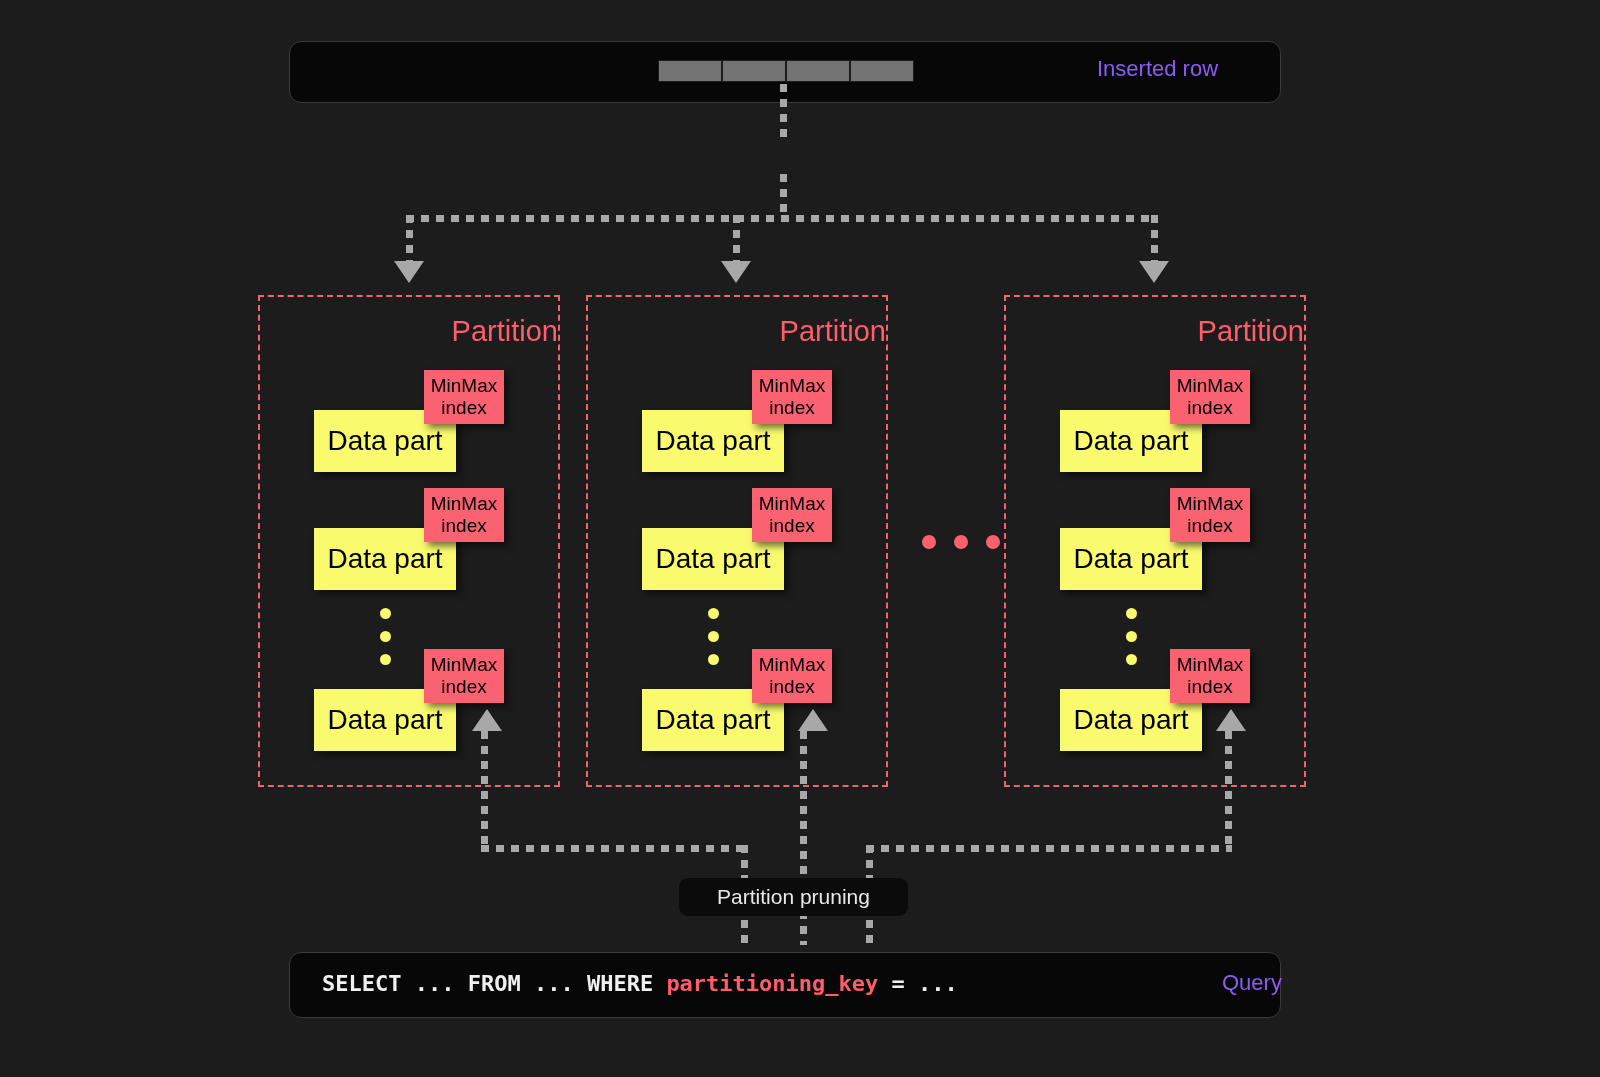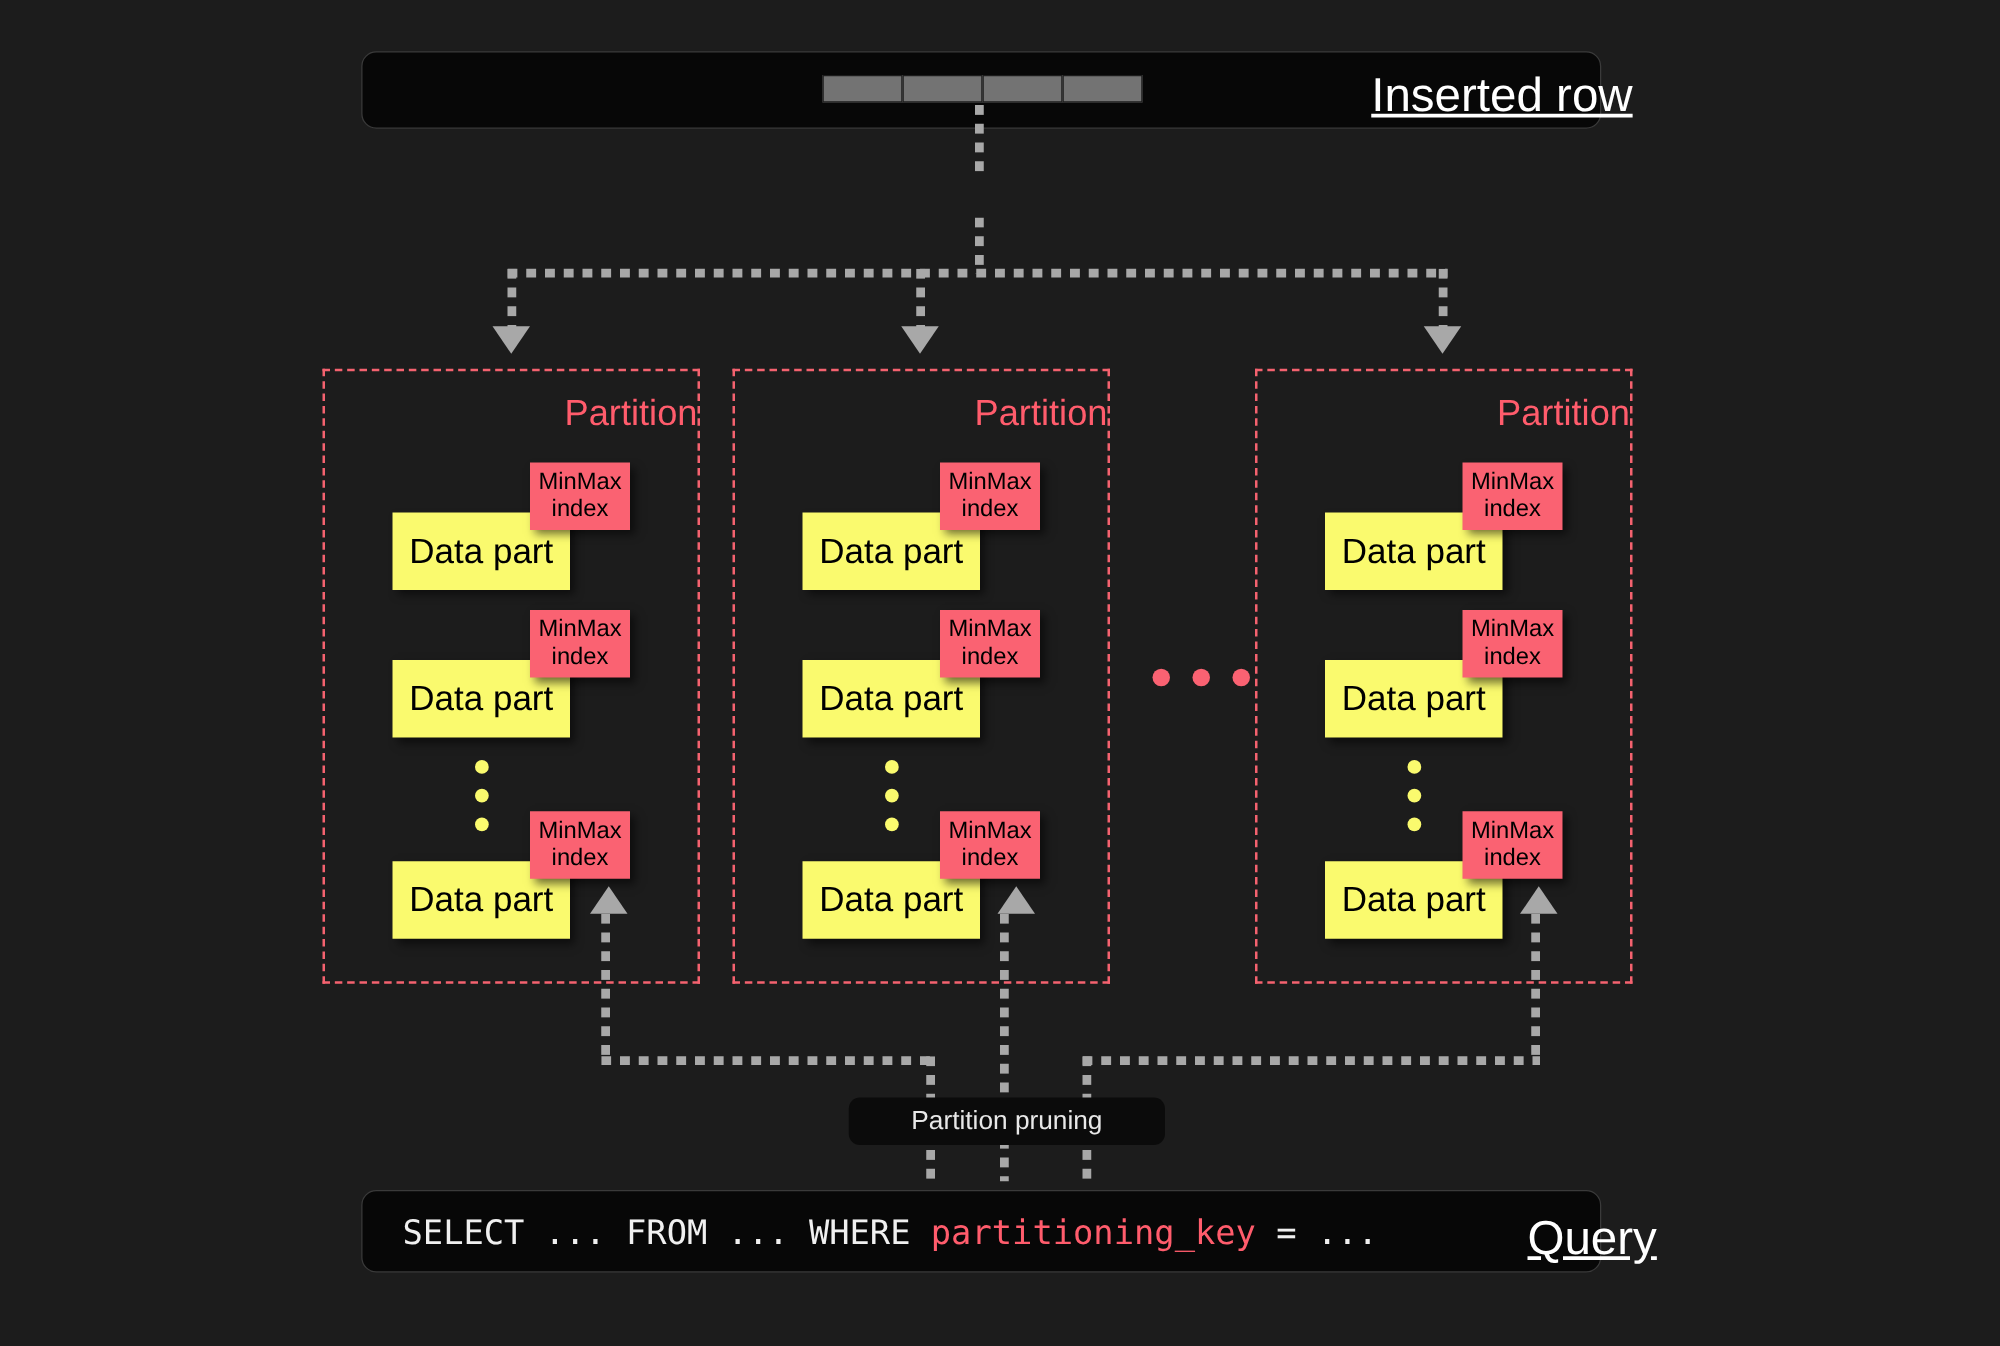--- a/index.html
+++ b/index.html
@@ -21,24 +21,23 @@
   
   .bar {
     position: absolute;
     background: #070707;
     border: 1px solid #3a3a3a;
     border-radius: 12px;
     box-sizing: border-box;
   }
   .bar-label {
     position: absolute;
-    font-size: 38px;
-    color: #ffffff;
+    font-size: 22px;
+    color: #8b5cf6;
     white-space: nowrap;
-    text-decoration: underline;
   }
 
   
   .row-cells {
     position: absolute;
     display: flex;
   }
   .row-cell {
     width: 64px;
     height: 22px;
@@ -163,23 +162,24 @@
     border-left: 15px solid transparent;
     border-right: 15px solid transparent;
     border-bottom: 22px solid #a8a8a8;
     z-index: 4;
   }
 
   
   .code {
     position: absolute;
     font-family: "DejaVu Sans Mono", monospace;
-    font-size: 27px;
+    font-size: 22px;
     color: #f0f0f0;
     white-space: pre;
+    font-weight: bold;
   }
   .code .key { color: #ff5c6c; }
 </style>
 </head>
 <body>
 
 <div id="canvas">
 
   <div class="bar" style="left:289px; top:41px; width:992px; height:62px;"></div>
 
@@ -322,21 +322,21 @@
   <div class="vline" style="left:741px; top:845px; height:100px;"></div>
 
   <div class="arrow-up" style="left:798px; top:709px;"></div>
   <div class="vline" style="left:800px; top:731px; height:214px;"></div>
 
   <div class="arrow-up" style="left:1216px; top:709px;"></div>
   <div class="vline" style="left:1225px; top:731px; height:118px;"></div>
   <div class="hline" style="left:866px; top:845px; width:366px;"></div>
   <div class="vline" style="left:866px; top:845px; height:100px;"></div>
 
-  <div class="pill" style="left:679px; top:878px; width:253px; height:38px;">Partition pruning</div>
+  <div class="pill" style="left:679px; top:878px; width:229px; height:38px;">Partition pruning</div>
 
   <div class="bar" style="left:289px; top:952px; width:992px; height:66px;"></div>
 
   <div class="code" style="left:322px; top:971px;"><span>SELECT ... FROM ... WHERE </span><span class="key">partitioning_key</span><span> = ...</span></div>
 
   <div class="bar-label" style="left:1184px; top:970px;margin-left:38px;">Query</div>
 
 </div>
 
 </body></html>

